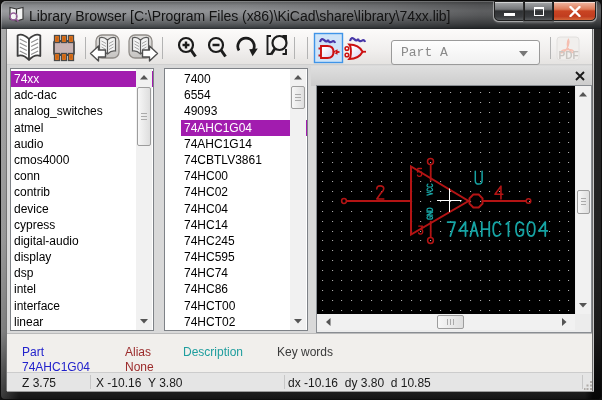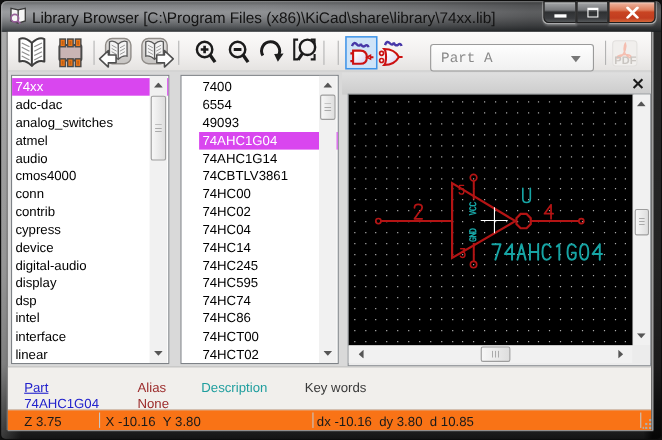--- a/index.html
+++ b/index.html
@@ -23,32 +23,32 @@
  background:linear-gradient(to bottom,#f0b9a4 0,#dd7b59 40%,#c94422 50%,#c13d20 80%,#d3673a 100%);
  box-shadow:inset 0 1px 0 rgba(255,255,255,.55),1px 1px 0 rgba(255,255,255,.4),0 2px 2px rgba(255,255,255,.2);}
 
 #client{position:absolute;left:7px;top:29px;width:585px;height:362px;background:#d9d9d9;}
 #toolbar{position:absolute;left:7px;top:29px;width:585px;height:36px;
  background:linear-gradient(to bottom,#fcfbfa 0,#f1efee 60%,#e5e3e1 100%);border-bottom:1px solid #cfcfcf;box-sizing:border-box;}
 .tsep{position:absolute;width:1px;height:22px;top:37px;background:#b3b3b3;}
 
 .listbox{position:absolute;top:68px;height:263px;width:144px;background:#fff;border:1px solid #7e8287;box-sizing:border-box;padding-top:2px;}
 .li{height:16.2px;line-height:16.2px;font-size:12px;color:#000;padding-left:3px;white-space:nowrap;overflow:hidden;}
-.sel{background:#d946ef;color:#fff;}
+.sel{background:#a21caf;color:#fff;}
 .thumb{position:absolute;border:1px solid #9d9d9d;border-radius:2px;background:linear-gradient(to right,#f7f7f7,#dedede);}
 .gripv{position:absolute;left:3px;right:3px;top:50%;margin-top:-4px;height:7px;
  background:repeating-linear-gradient(to bottom,#aaa 0,#aaa 1px,transparent 1px,transparent 3px);}
 .griph{position:absolute;top:3px;bottom:3px;left:50%;margin-left:-4px;width:7px;
  background:repeating-linear-gradient(to right,#aaa 0,#aaa 1px,transparent 1px,transparent 3px);}
 
 #panehdr{position:absolute;left:311px;top:66px;width:281px;height:20px;background:linear-gradient(to bottom,#dfdfdf,#cccccc);}
 #canvas{position:absolute;left:317px;top:86px;width:258px;height:228px;background:#000;}
 
 #info{position:absolute;left:7px;top:333px;width:585px;height:39px;background:#f1efec;border-top:1px solid #bbb;box-sizing:border-box;font-size:12px;}
-#status{position:absolute;left:7px;top:372px;width:585px;height:19px;background:#f97316;border-top:1px solid #ccc;box-sizing:border-box;font-size:12px;color:#1a1a1a;}
+#status{position:absolute;left:7px;top:372px;width:585px;height:19px;background:#e5e5e5;border-top:1px solid #ccc;box-sizing:border-box;font-size:12px;color:#1a1a1a;}
 .ssep{position:absolute;top:375px;width:1px;height:14px;background:#c6c6c6;}
 </style>
 </head>
 <body>
 <div id="win">
 <div id="frame"></div>
 <div id="titlebar"></div>
 <svg class="abs" style="left:8px;top:6px" width="17" height="17" viewBox="0 0 17 17">
   <path d="M8.5 3 L2 1.5 L2 13 L8.5 15 L15 13 L15 1.5 Z" fill="#f5f5f5" stroke="#3a3a3a" stroke-width="1.2"></path>
   <path d="M8.5 3 V15" stroke="#3a3a3a" stroke-width="1.2"></path>
@@ -188,22 +188,22 @@
 
 <div class="listbox" style="left:10px;">
   <div class="li sel">74xx</div>
       <div class="li">adc-dac</div>
       <div class="li">analog_switches</div>
   <div class="li">atmel</div>
       <div class="li">audio</div>
       <div class="li">cmos4000</div>
   <div class="li">conn</div>
       <div class="li">contrib</div>
-      <div class="li">cypress</div>
-  <div class="li">device</div>
+      <div class="li">device</div>
+  <div class="li">cypress</div>
       <div class="li">digital-audio</div>
       <div class="li">display</div>
   <div class="li">dsp</div>
       <div class="li">intel</div>
       <div class="li">interface</div>
       <div class="li">linear</div>
 </div>
 <div class="listbox" style="left:164px;padding-left:16px;">
   <div class="li">7400</div>
       <div class="li">6554</div>
@@ -385,21 +385,21 @@
           <use href="#g4" x="98"></use>
     </g>
   </g>
 
   <g stroke="#ffffff" stroke-width="1">
     <path d="M120 114.5 H144.5 M132.5 102.5 V126"></path>
   </g>
 </svg>
 
 <div id="info">
-  <span class="abs" style="left:15px;top:11px;color:#2222cc;text-decoration:underline;">Part</span>
+  <span class="abs" style="left:15px;top:11px;color:#2222cc;">Part</span>
   <span class="abs" style="left:118px;top:11px;color:#9b2a2a;">Alias</span>
   <span class="abs" style="left:176px;top:11px;color:#1f9e9e;">Description</span>
   <span class="abs" style="left:270px;top:11px;color:#3a3a3a;">Key words</span>
   <span class="abs" style="left:15px;top:26px;color:#2222cc;">74AHC1G04</span>
   <span class="abs" style="left:118px;top:26px;color:#9b2a2a;">None</span>
 </div>
 <div id="status">
   <span class="abs" style="left:15px;top:3px;">Z 3.75</span>
   <span class="abs" style="left:89px;top:3px;">X -10.16&nbsp;&nbsp;Y 3.80</span>
   <span class="abs" style="left:281px;top:3px;">dx -10.16&nbsp;&nbsp;dy 3.80&nbsp;&nbsp;d 10.85</span>

